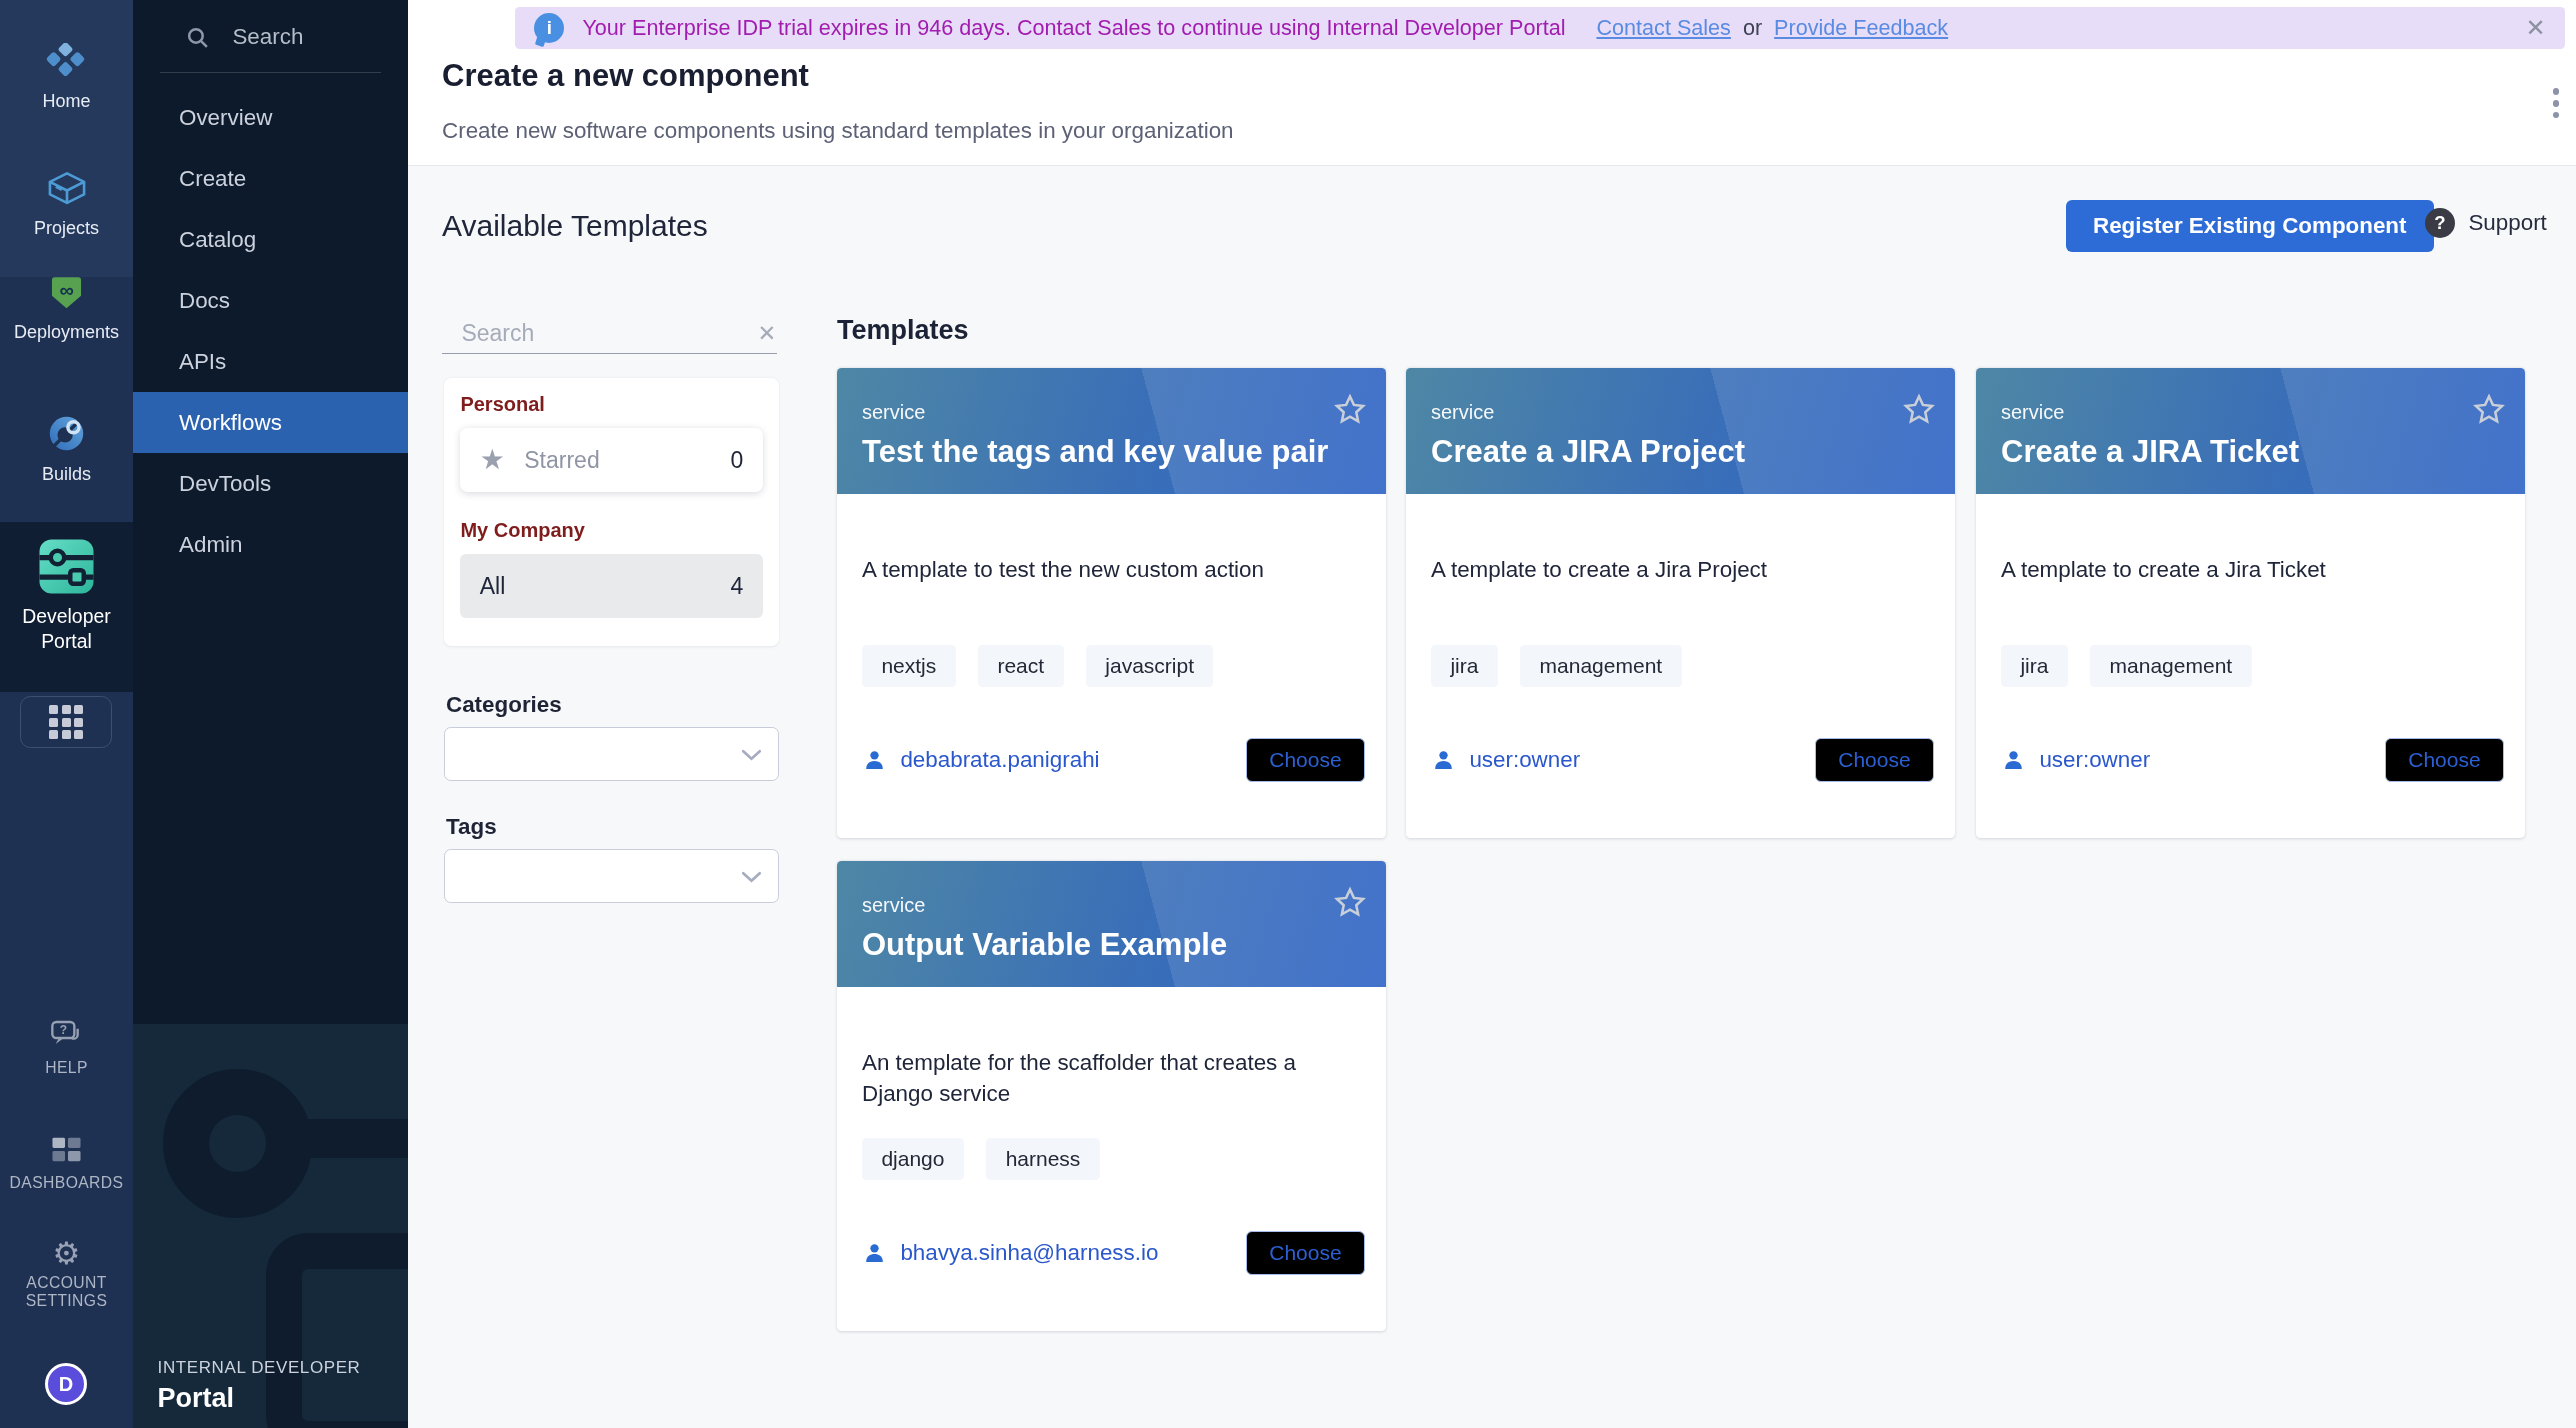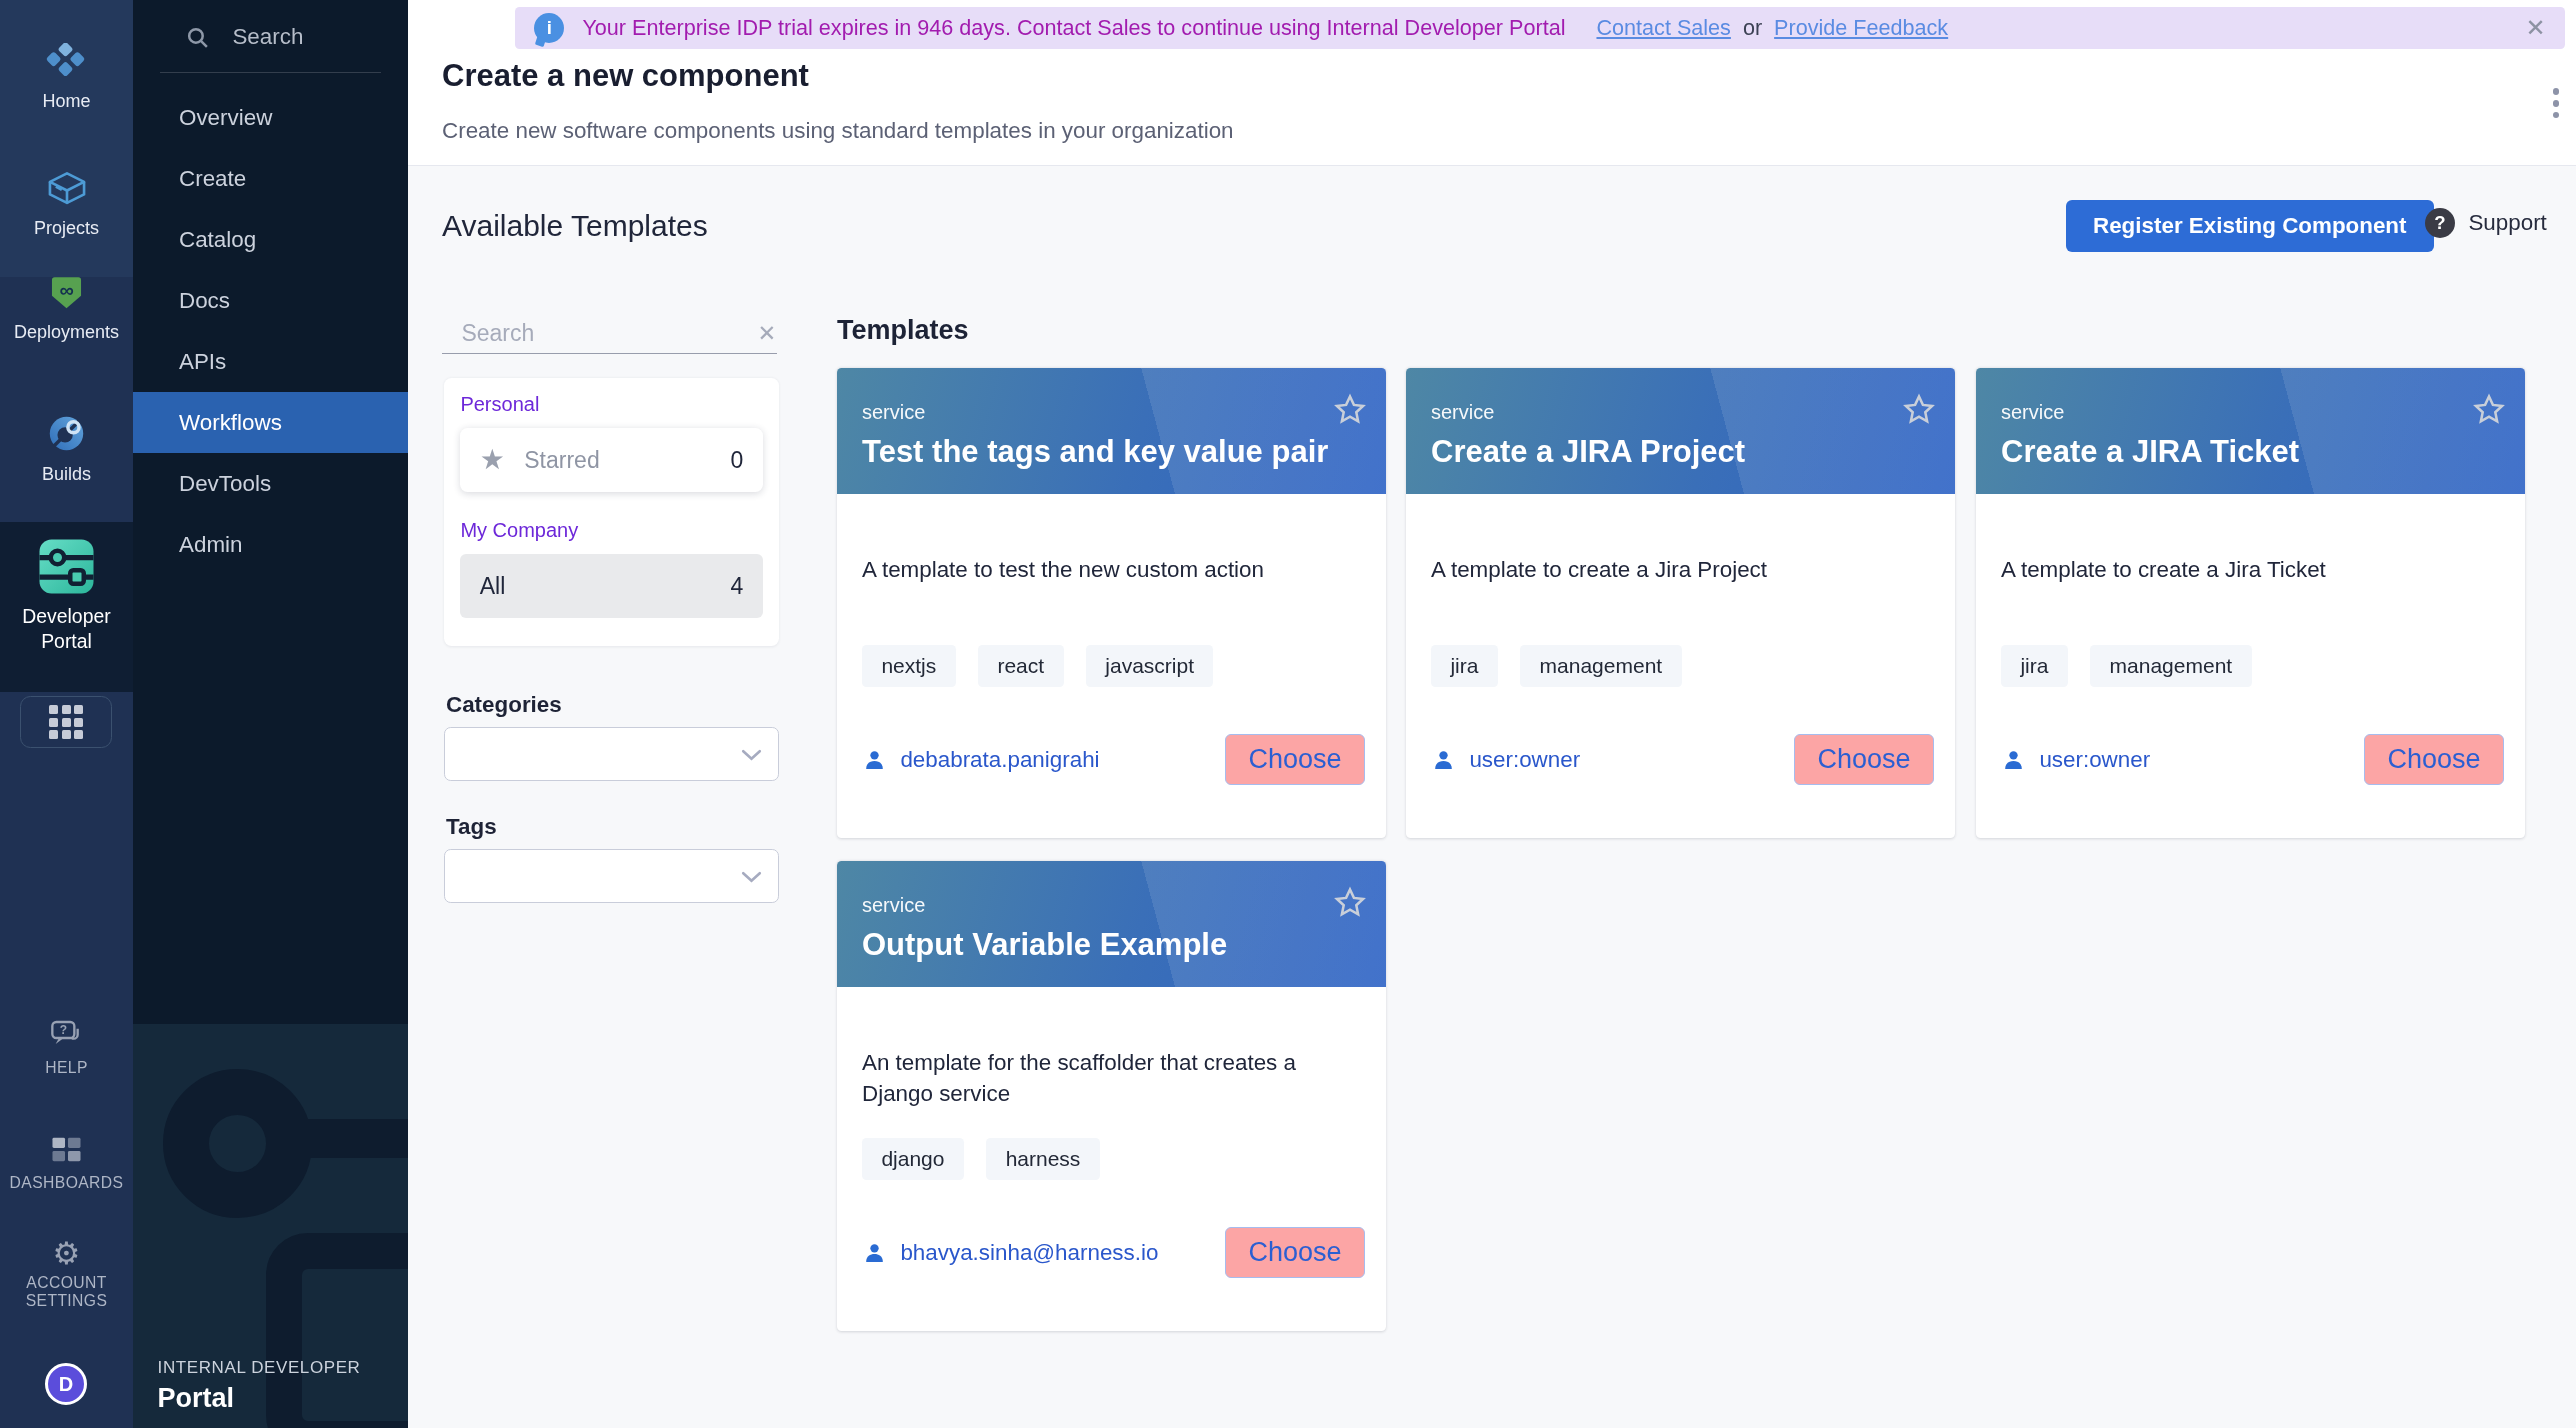--- a/index.html
+++ b/index.html
@@ -61,21 +61,21 @@
   .support { position:absolute; left:2017px; top:42px; display:flex; align-items:center; gap:13.4px; cursor:pointer; }
   .support .qmark { width:30px; height:30px; border-radius:50%; background:#3a3b45; color:#fff; font-size:18.6px; font-weight:bold; display:flex; align-items:center; justify-content:center; }
   .support .s-lbl { font-size:22.4px; color:#262b3d; font-weight:500; }
 
   
   .f-search { position:absolute; left:34px; top:148px; width:335px; height:40px; border-bottom:1.5px solid #989dac; display:flex; align-items:center; }
   .f-search input { border:none; outline:none; background:transparent; flex:1; margin-left:19.4px; font-size:23px; color:#30374a; font-family:"Liberation Sans",sans-serif; }
   .f-search input::placeholder { color:#a6abba; }
   .f-search .clear { font-size:22.4px; color:#a6abba; cursor:pointer; padding-right:3px; }
   .filter-card { position:absolute; left:36px; top:212px; width:335px; height:268px; background:#ffffff; border-radius:7.5px; box-shadow:0 0.7px 3px rgba(30,36,60,0.08); padding:15px 16.4px; }
-  .f-label { font-size:20px; font-weight:normal; color:#6d28d9; }
+  .f-label { font-size:20px; font-weight:bold; color:#7f1d1d; }
   .starred-row { margin-top:12px; height:64px; border-radius:7.5px; background:#fff; box-shadow:0 1.5px 7.5px rgba(31,37,60,0.16); display:flex; align-items:center; padding:0 19.4px; cursor:pointer; }
   .starred-row .star { font-size:28px; color:#9aa0ae; line-height:28px; }
   .starred-row .s-txt { margin-left:19.4px; font-size:23px; color:#8f95a4; }
   .starred-row .cnt { margin-left:auto; font-size:23px; color:#20263a; }
   .company-label { margin-top:27px; }
   .all-row { margin-top:12px; height:64px; border-radius:6px; background:#e9eaec; display:flex; align-items:center; padding:0 19.4px; cursor:pointer; }
   .all-row .a-txt { font-size:23px; color:#20263a; }
   .all-row .cnt { margin-left:auto; font-size:23px; color:#20263a; }
   .dd-label { position:absolute; left:38px; font-size:22.4px; font-weight:600; color:#1e2336; }
   .dd { position:absolute; left:36px; width:335px; height:54px; background:#ffffff; border:1.5px solid #c9cdda; border-radius:6.7px; cursor:pointer; }
@@ -88,21 +88,21 @@
   .card-head::after { content:""; position:absolute; inset:0; background:linear-gradient(255deg, rgba(255,255,255,0.10) 0 42%, rgba(255,255,255,0) 42%); }
   .card-type { position:absolute; top:33px; left:25px; font-size:20px; color:rgba(255,255,255,0.95); z-index:1; }
   .card-title { position:absolute; top:66px; left:25px; right:67px; font-size:31px; font-weight:bold; color:#ffffff; z-index:1; white-space:nowrap; }
   .card-star { position:absolute; top:24px; right:18px; z-index:2; cursor:pointer; }
   .card-desc { position:absolute; top:186px; left:25px; right:33px; font-size:22.4px; color:#20263a; line-height:1.4; }
   .card-tags { position:absolute; top:277px; left:25px; display:flex; gap:22.4px; }
   .chip { padding:9px 19.4px; background:#f3f6fa; border-radius:4.5px; font-size:21px; color:#232937; }
   .card-footer { position:absolute; top:367px; left:25px; right:21px; height:49px; display:flex; align-items:center; }
   .owner { display:flex; align-items:center; gap:13.4px; cursor:pointer; }
   .owner .o-name { font-size:22.4px; color:#2a57cb; }
-  .choose-btn { margin-left:auto; padding:9px 22.4px; background:#fca5a5; border:1.5px solid #a6bcee; border-radius:6px; color:#2b5fd2; font-size:27px; font-weight:500; font-family:"Liberation Sans",sans-serif; cursor:pointer; }
+  .choose-btn { margin-left:auto; padding:9px 22.4px; background:#000000; border:1.5px solid #a6bcee; border-radius:6px; color:#2b5fd2; font-size:21px; font-weight:500; font-family:"Liberation Sans",sans-serif; cursor:pointer; }
 </style>
 </head>
 <body>
 
 <div class="rail">
   <div class="rail-tint"></div>
 
   <div class="rail-item" style="top:43px;">
     <span>
       <svg viewBox="0 0 64 56" width="43" height="37">

